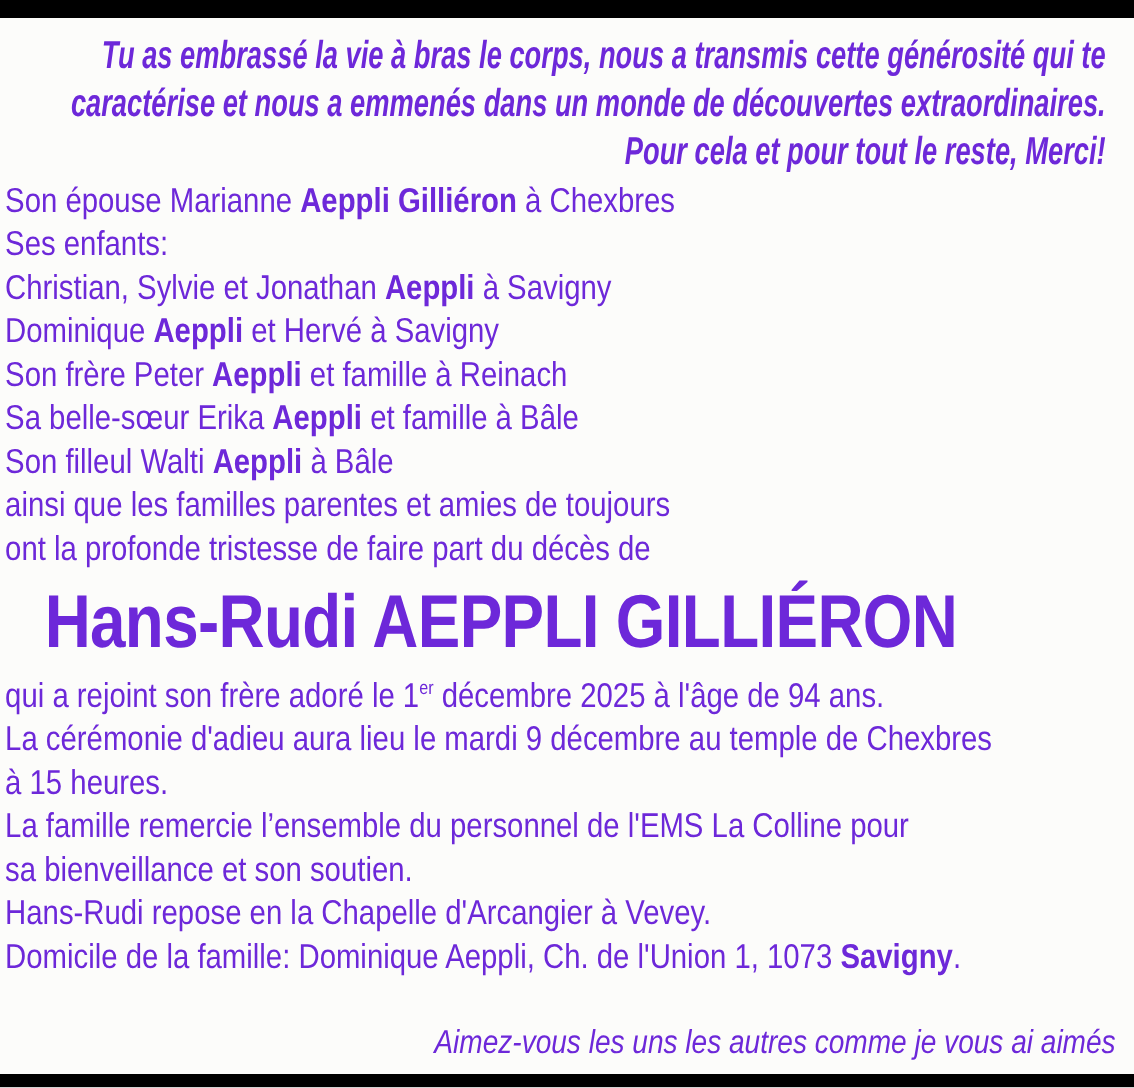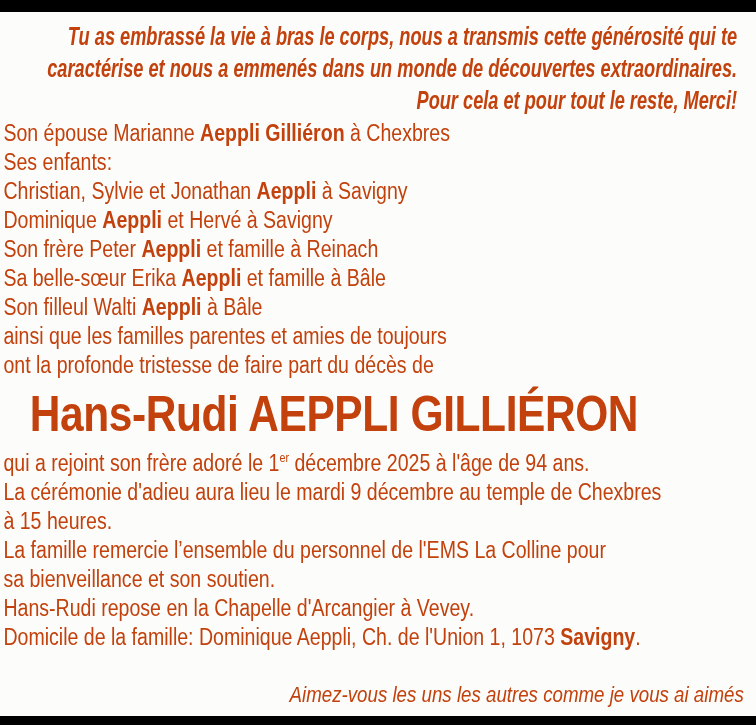--- a/index.html
+++ b/index.html
@@ -2,21 +2,21 @@
 <html><head>
 <meta charset="utf-8">
 <style>
   html, body { margin: 0; padding: 0; background: #e9e9e9; }
   .sheet {
     position: relative;
     width: 756px;
     height: 725px;
     margin: 0 auto;
     background: #fcfcfa;
-    color: #c2410c;
+    color: #6d28d9;
     font-family: "Liberation Sans", sans-serif;
     overflow: hidden;
   }
   .bar {
     position: absolute;
     left: 0;
     width: 756px;
     background: #000;
   }
   .bar.top { top: 0; height: 12px; }

